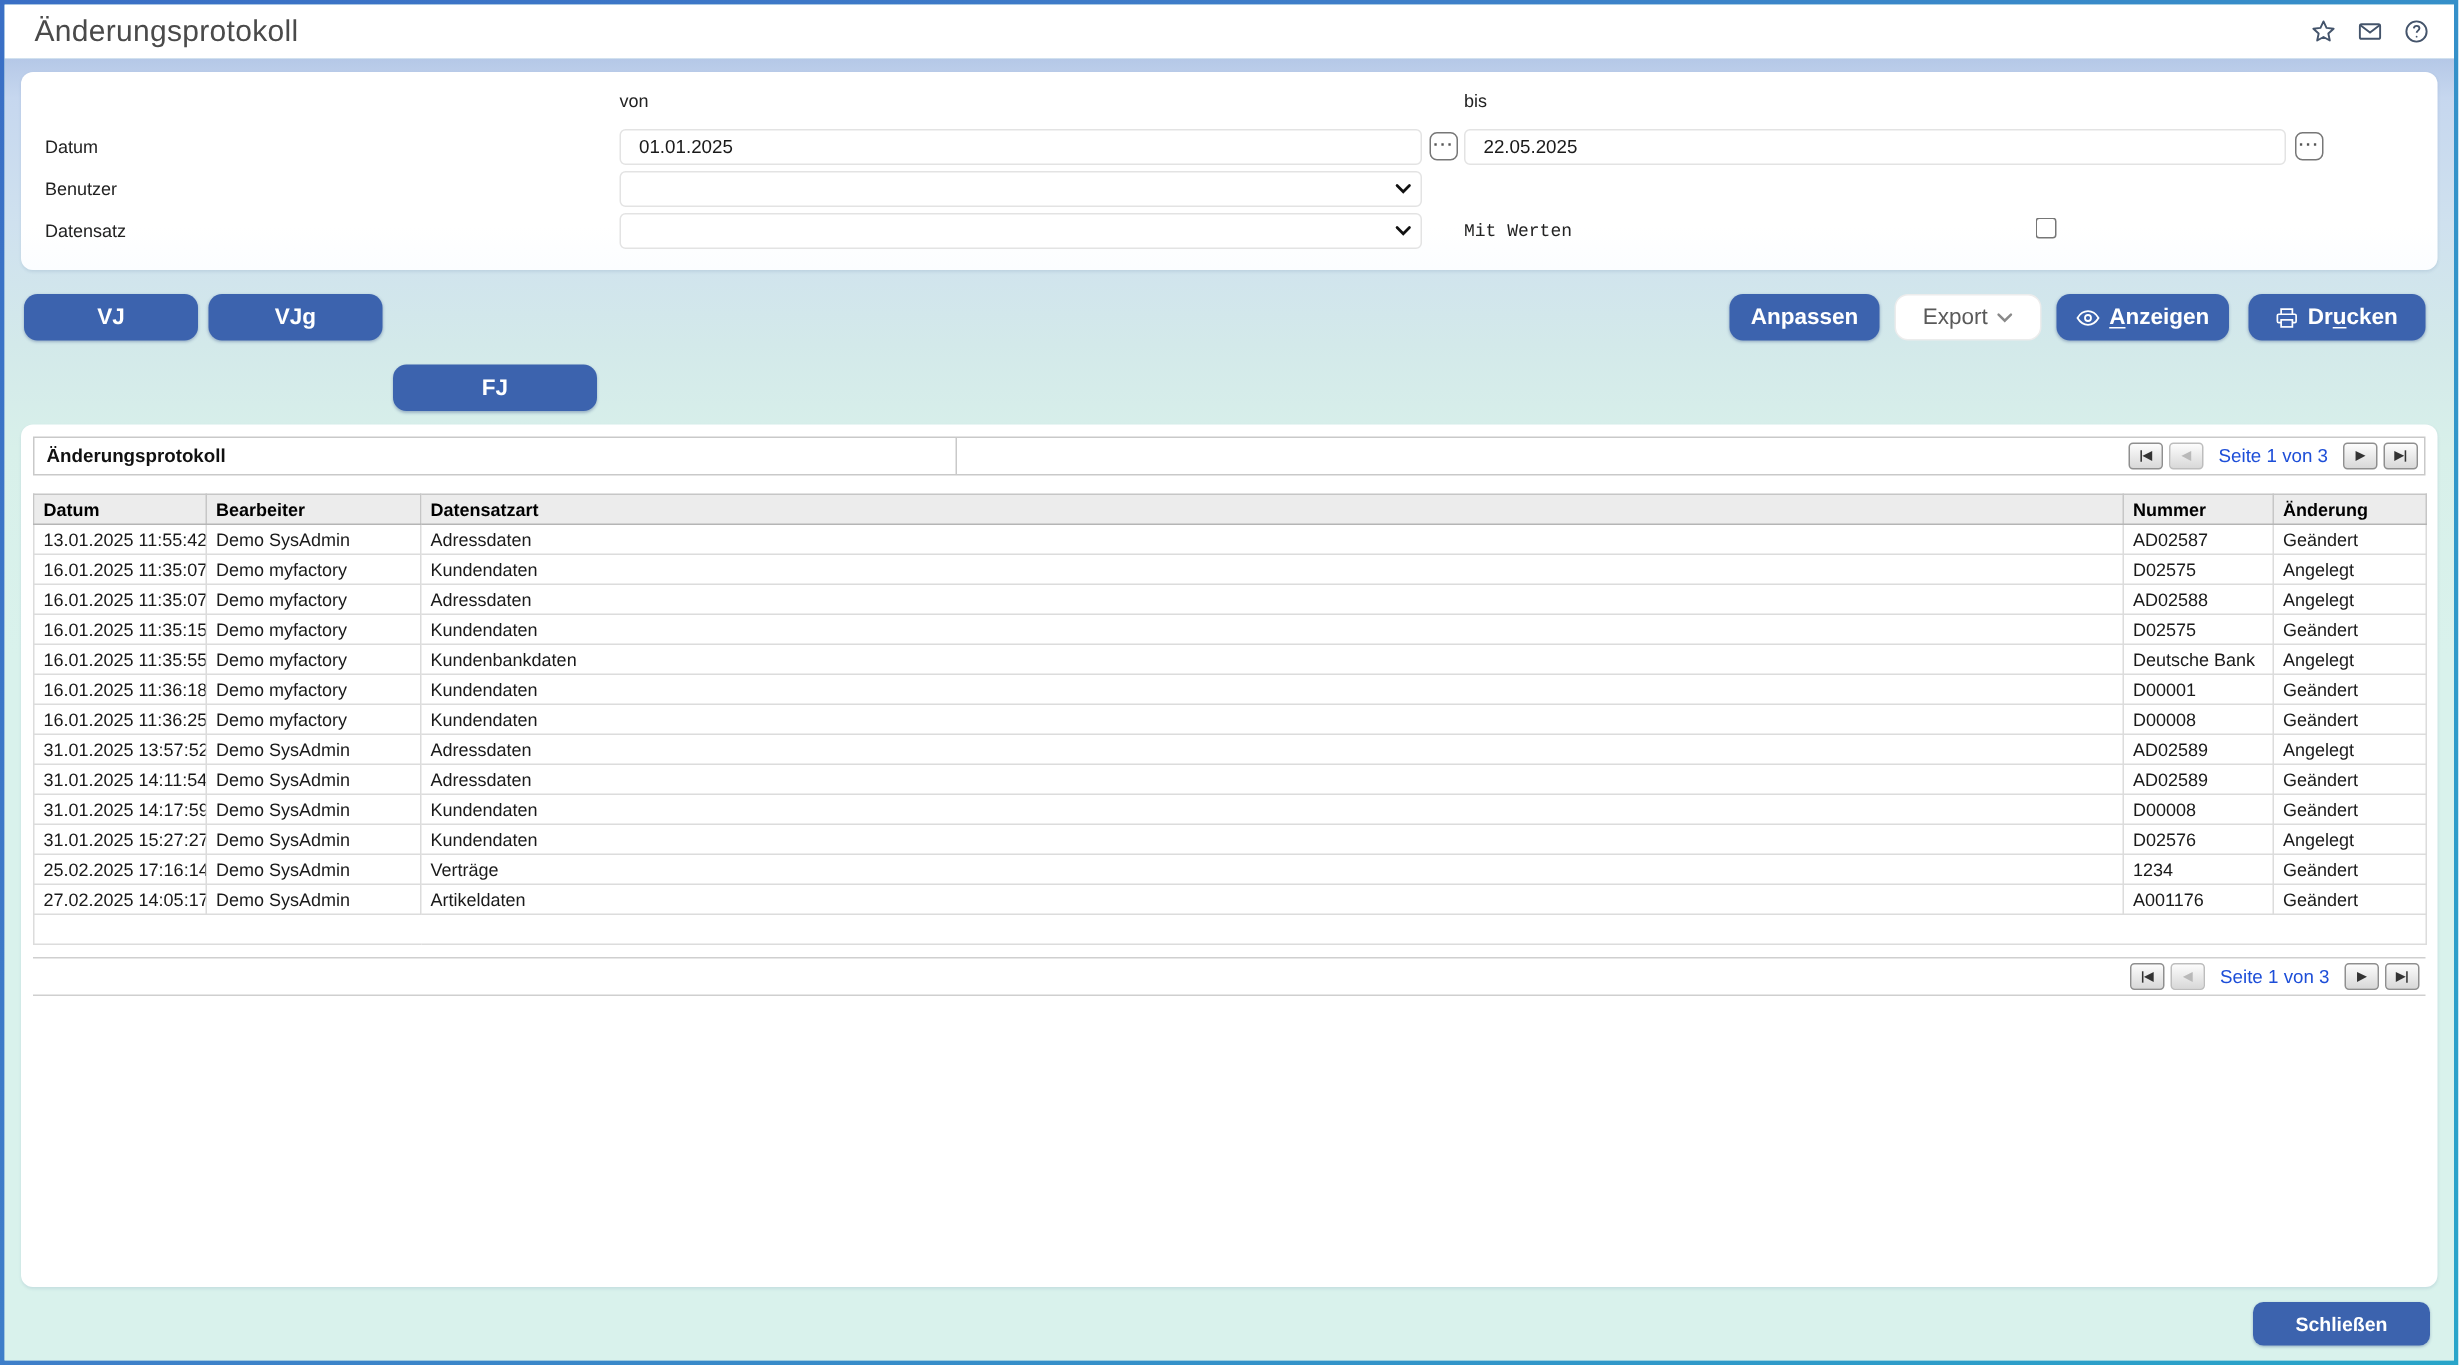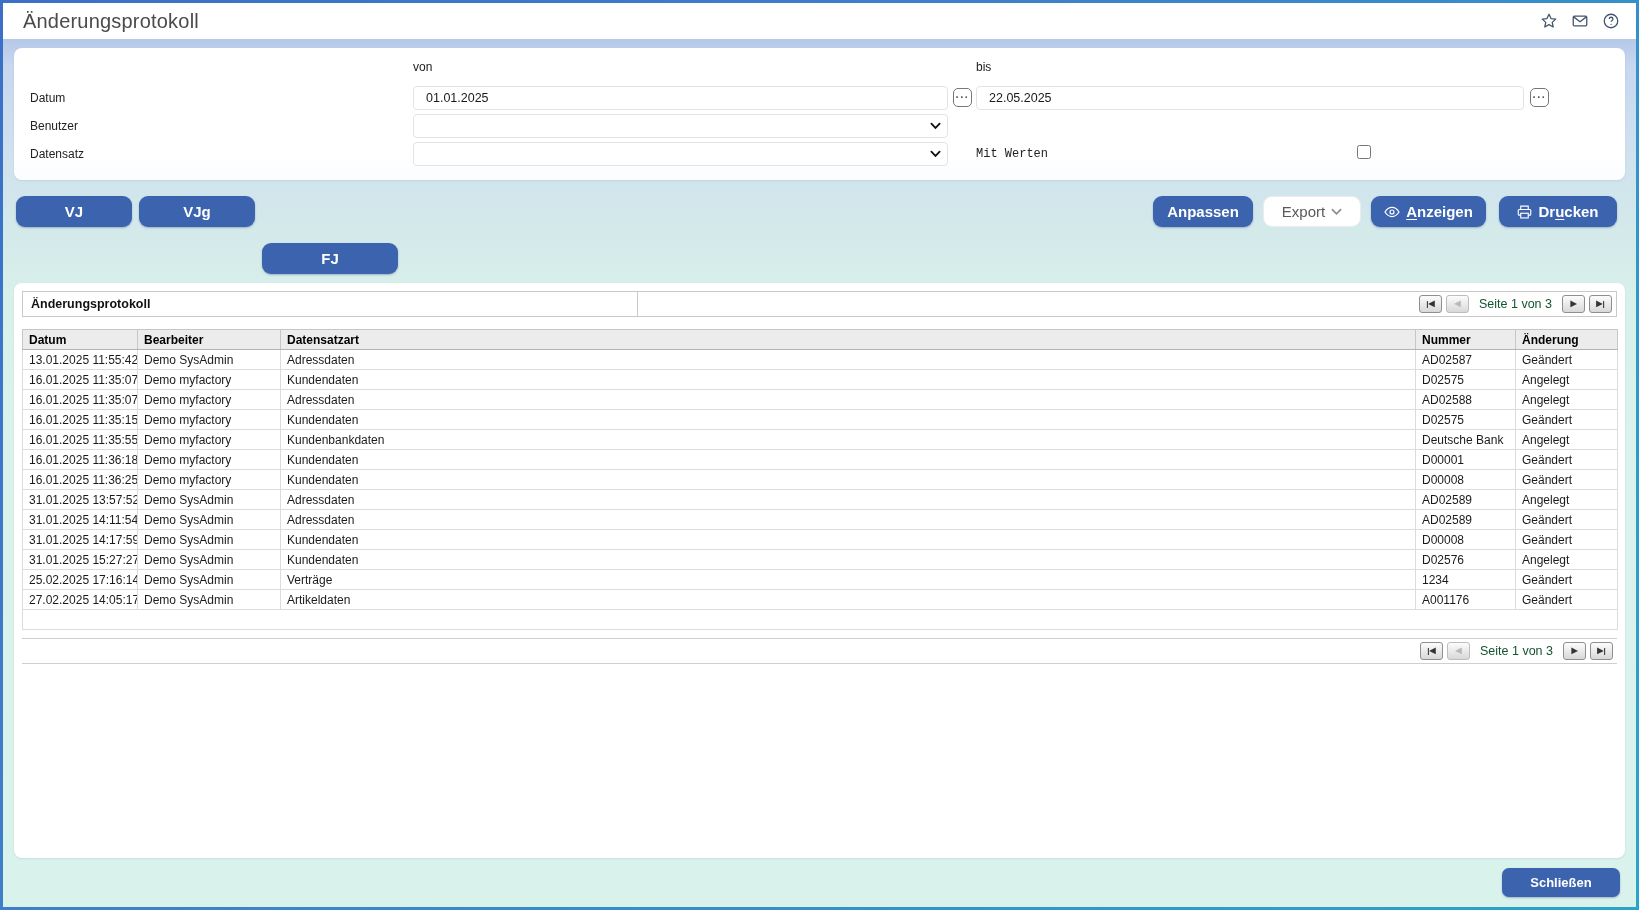--- a/index.html
+++ b/index.html
@@ -89,21 +89,21 @@
   }
   .grid-topbar-rest { flex:1; display:flex; align-items:center; justify-content:flex-end; padding-right:4px; }
 
   .pager { display:flex; align-items:center; gap:4px; }
   .pg-btn {
     width:23px; height:18px; border:1px solid #8f8f8f; border-radius:3px;
     background:linear-gradient(180deg,#fcfcfc,#d8d8d8); color:#333;
     font-size:8px; line-height:16px; text-align:center; cursor:pointer; font-weight:bold;
   }
   .pg-btn.disabled { color:#b9b9b9; border-color:#bdbdbd; cursor:default; }
-  .pg-text { font-size:12.5px; color:#14532d; padding:0 6px; }
+  .pg-text { font-size:12.5px; color:#1d4ed8; padding:0 6px; }
 
   table.grid { border-collapse:collapse; table-layout:fixed; width:1595px; margin-top:12px; }
   table.grid th, table.grid td {
     border:1px solid #dcdcdc; font-size:12px; height:20px; padding:1px 6px;
     text-align:left; white-space:nowrap; overflow:hidden; color:#1a1a1a;
   }
   table.grid th {
     background:#ececec; font-weight:bold; color:#000;
     border-color:#c6c6c6; border-bottom-color:#b5b5b5;
   }

